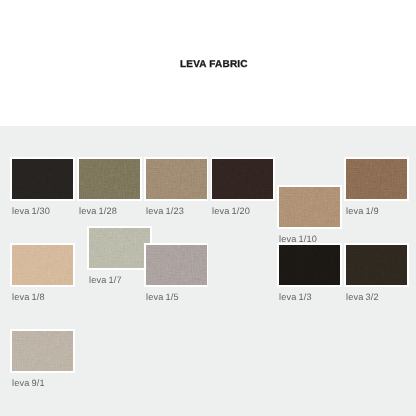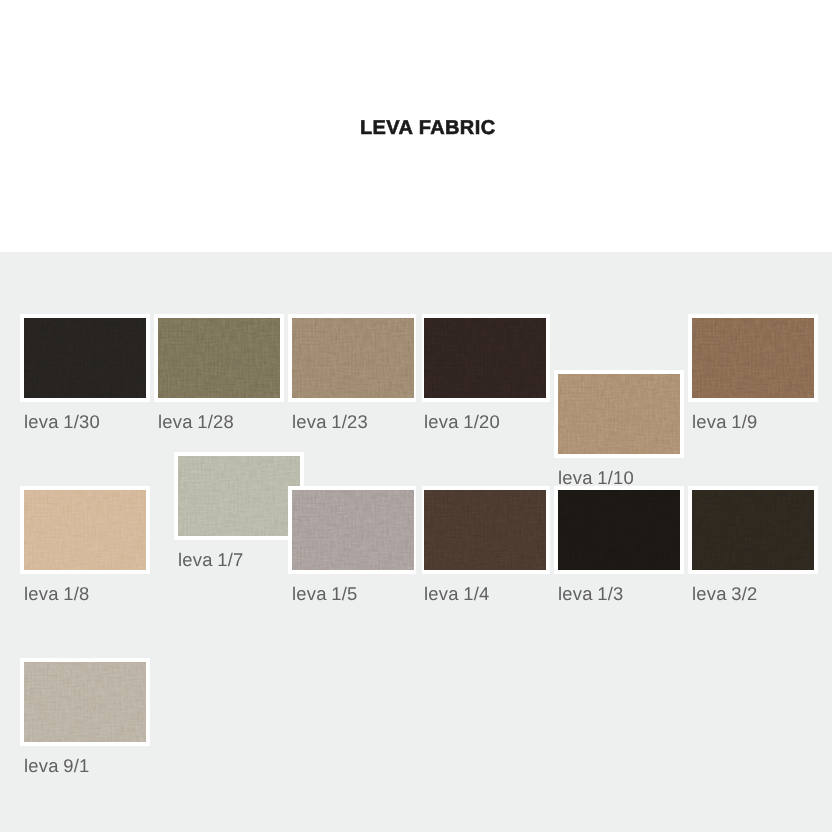--- a/index.html
+++ b/index.html
@@ -191,36 +191,20 @@
         <svg class="weave" style="opacity: 0.175;">
                 <rect width="100%" height="100%" filter="url(#weft)"></rect>
               </svg>
         <svg class="weave" style="opacity: 0.125;">
                 <rect width="100%" height="100%" filter="url(#fuzz)"></rect>
               </svg>
       </div>
     </div>
     <div class="lab" style="color: rgb(97, 97, 97);">leva 1/5</div>
   </div>
-        <div class="cell" style="left: 200.499px; top: 86.1px;">
-    <div class="frame" style="background: rgb(255, 255, 255);">
-      <div class="sw" style="background: rgb(77, 59, 47);">
-        <svg class="weave" style="opacity: 0.16;">
-                <rect width="100%" height="100%" filter="url(#warp)"></rect>
-              </svg>
-        <svg class="weave" style="opacity: 0.147;">
-                <rect width="100%" height="100%" filter="url(#weft)"></rect>
-              </svg>
-        <svg class="weave" style="opacity: 0.106;">
-                <rect width="100%" height="100%" filter="url(#fuzz)"></rect>
-              </svg>
-      </div>
-    </div>
-    <div class="lab" style="color: rgb(97, 97, 97);">leva 1/4</div>
-  </div>
         <div class="cell" style="left: 267.332px; top: 86.1px;">
     <div class="frame" style="background: rgb(255, 255, 255);">
       <div class="sw" style="background: rgb(27, 23, 19);">
         <svg class="weave" style="opacity: 0.13;">
                 <rect width="100%" height="100%" filter="url(#warp)"></rect>
               </svg>
         <svg class="weave" style="opacity: 0.12;">
                 <rect width="100%" height="100%" filter="url(#weft)"></rect>
               </svg>
         <svg class="weave" style="opacity: 0.086;">

